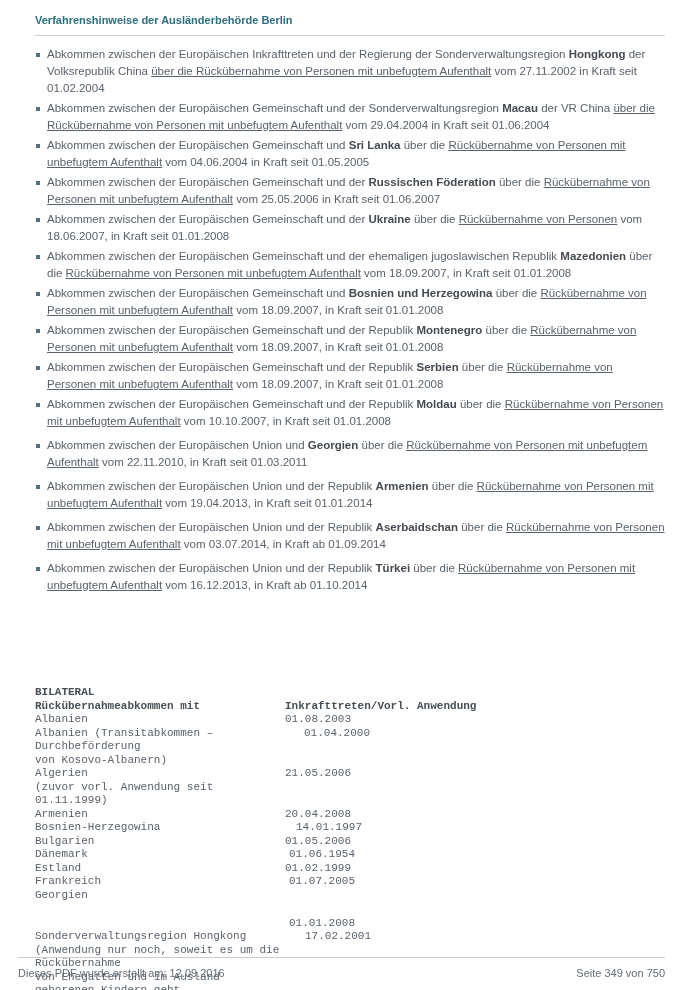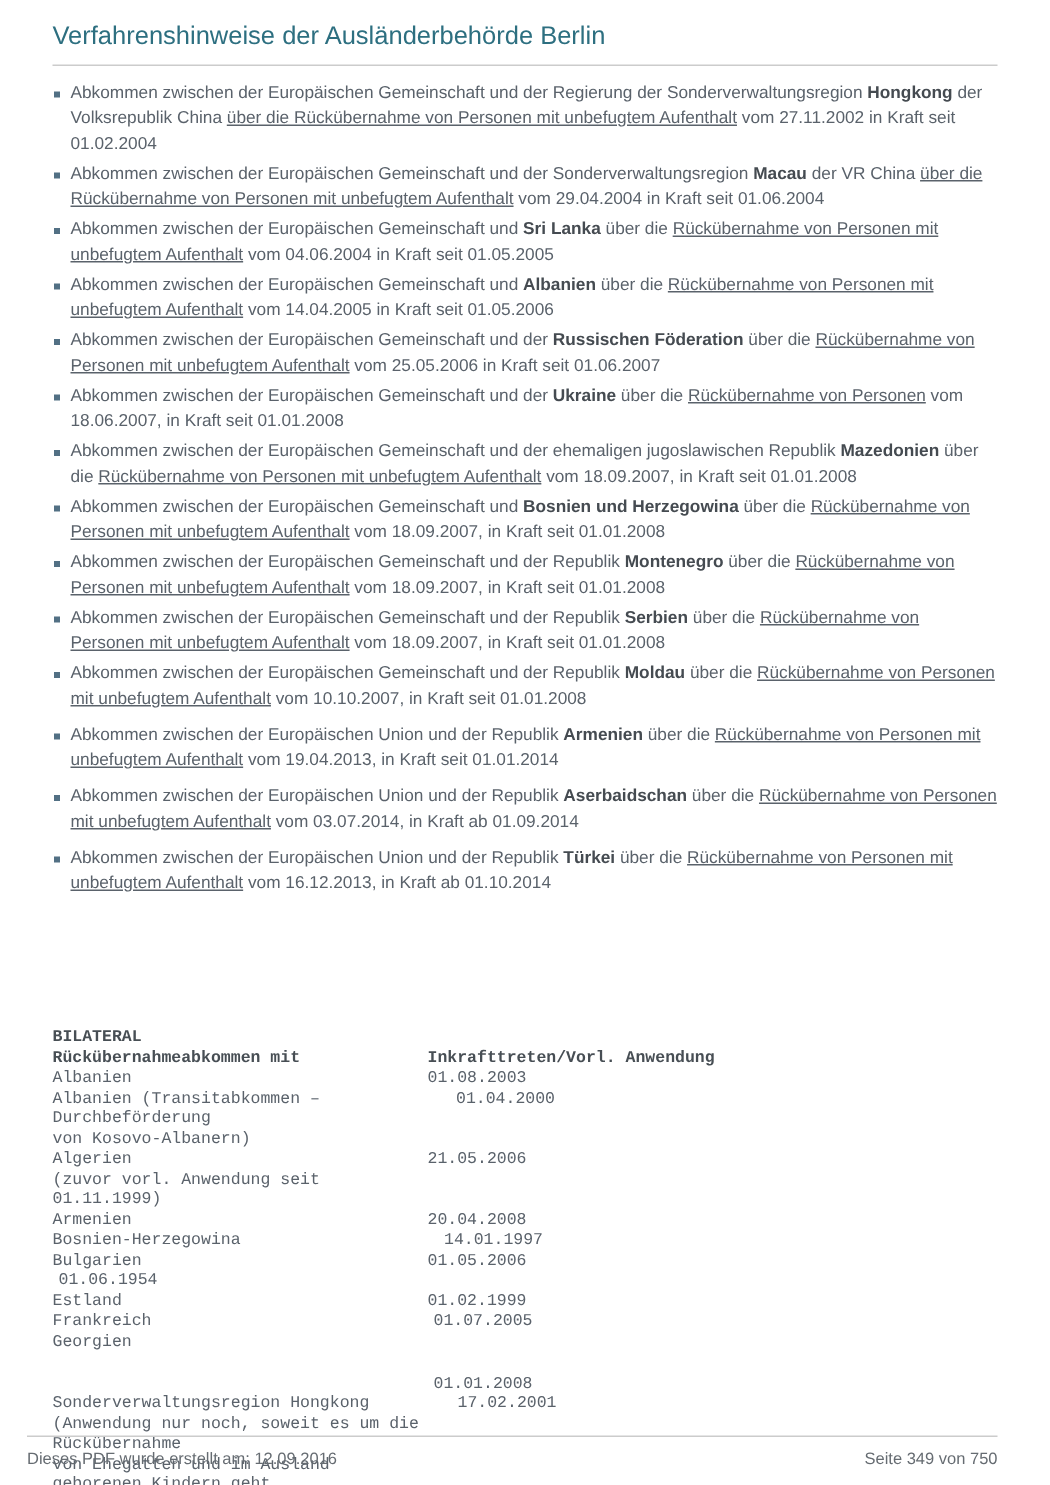--- a/index.html
+++ b/index.html
@@ -4,21 +4,21 @@
 <title>Verfahrenshinweise der Ausländerbehörde Berlin</title>
 <style>
   * { margin:0; padding:0; box-sizing:border-box; }
   html,body { background:#ffffff; }
   body {
     width:700px; height:990px; position:relative;
     font-family:"Liberation Sans", sans-serif;
     color:#5a626b;
   }
   .page { position:absolute; inset:0; padding:12px 35px 0 35px; overflow:hidden; }
-  .title { color:#2d6f80; font-size:17px; font-weight:400; padding:2px 0 9px 0; }
+  .title { color:#2d6f80; font-size:11px; font-weight:700; padding:2px 0 9px 0; }
   .rule { border-top:1px solid #cccccc; height:0; }
   ul.agreements { list-style:none; margin-top:10px; }
   li.agreement {
     position:relative; padding-left:12px;
     font-size:11.5px; line-height:17px; margin-bottom:3px; color:#5a626b;
   }
   li.agreement .bullet {
     position:absolute; left:1px; top:6.5px; width:4px; height:4px; background:#527084;
   }
   li.agreement b { color:#454b51; font-weight:700; }
@@ -38,31 +38,31 @@
   }
 </style>
 </head>
 <body>
 
 <div class="page">
   <div class="title">Verfahrenshinweise der Ausländerbehörde Berlin</div>
   <div class="rule"></div>
 
   <ul class="agreements">
-      <li class="agreement"><span class="bullet"></span><span>Abkommen zwischen der Europäischen Gemeinschaft und der Regierung der Sonderverwaltungsregion </span><b>Hongkong</b><span> der Volksrepublik China </span><a href="#" class="doc-link">über die Rückübernahme von Personen mit unbefugtem Aufenthalt</a><span> vom 27.11.2002 in Kraft seit 01.02.2004</span></li>
+      <li class="agreement"><span class="bullet"></span><span>Abkommen zwischen der Europäischen Inkrafttreten und der Regierung der Sonderverwaltungsregion </span><b>Hongkong</b><span> der Volksrepublik China </span><a href="#" class="doc-link">über die Rückübernahme von Personen mit unbefugtem Aufenthalt</a><span> vom 27.11.2002 in Kraft seit 01.02.2004</span></li>
       <li class="agreement"><span class="bullet"></span><span>Abkommen zwischen der Europäischen Gemeinschaft und der Sonderverwaltungsregion </span><b>Macau</b><span> der VR China </span><a href="#" class="doc-link">über die Rückübernahme von Personen mit unbefugtem Aufenthalt</a><span> vom 29.04.2004 in Kraft seit 01.06.2004</span></li>
       <li class="agreement"><span class="bullet"></span><span>Abkommen zwischen der Europäischen Gemeinschaft und </span><b>Sri Lanka</b><span> über die </span><a href="#" class="doc-link">Rückübernahme von Personen mit unbefugtem Aufenthalt</a><span> vom 04.06.2004 in Kraft seit 01.05.2005</span></li>
-      <li class="agreement"><span class="bullet"></span><span>Abkommen zwischen der Europäischen Gemeinschaft und </span><b>Albanien</b><span> über die </span><a href="#" class="doc-link">Rückübernahme von Personen mit unbefugtem Aufenthalt</a><span> vom 14.04.2005 in Kraft seit 01.05.2006</span></li>
       <li class="agreement"><span class="bullet"></span><span>Abkommen zwischen der Europäischen Gemeinschaft und der </span><b>Russischen Föderation</b><span> über die </span><a href="#" class="doc-link">Rückübernahme von Personen mit unbefugtem Aufenthalt</a><span> vom 25.05.2006 in Kraft seit 01.06.2007</span></li>
       <li class="agreement"><span class="bullet"></span><span>Abkommen zwischen der Europäischen Gemeinschaft und der </span><b>Ukraine</b><span> über die </span><a href="#" class="doc-link">Rückübernahme von Personen</a><span> vom 18.06.2007, in Kraft seit 01.01.2008</span></li>
       <li class="agreement"><span class="bullet"></span><span>Abkommen zwischen der Europäischen Gemeinschaft und der ehemaligen jugoslawischen Republik </span><b>Mazedonien</b><span> über die </span><a href="#" class="doc-link">Rückübernahme von Personen mit unbefugtem Aufenthalt</a><span> vom 18.09.2007, in Kraft seit 01.01.2008</span></li>
       <li class="agreement"><span class="bullet"></span><span>Abkommen zwischen der Europäischen Gemeinschaft und </span><b>Bosnien und Herzegowina</b><span> über die </span><a href="#" class="doc-link">Rückübernahme von Personen mit unbefugtem Aufenthalt</a><span> vom 18.09.2007, in Kraft seit 01.01.2008</span></li>
       <li class="agreement"><span class="bullet"></span><span>Abkommen zwischen der Europäischen Gemeinschaft und der Republik </span><b>Montenegro</b><span> über die </span><a href="#" class="doc-link">Rückübernahme von Personen mit unbefugtem Aufenthalt</a><span> vom 18.09.2007, in Kraft seit 01.01.2008</span></li>
       <li class="agreement"><span class="bullet"></span><span>Abkommen zwischen der Europäischen Gemeinschaft und der Republik </span><b>Serbien</b><span> über die </span><a href="#" class="doc-link">Rückübernahme von Personen mit unbefugtem Aufenthalt</a><span> vom 18.09.2007, in Kraft seit 01.01.2008</span></li>
       <li class="agreement"><span class="bullet"></span><span>Abkommen zwischen der Europäischen Gemeinschaft und der Republik </span><b>Moldau</b><span> über die </span><a href="#" class="doc-link">Rückübernahme von Personen mit unbefugtem Aufenthalt</a><span> vom 10.10.2007, in Kraft seit 01.01.2008</span></li>
+      <li class="agreement spaced"><span class="bullet"></span><span>Abkommen zwischen der Europäischen Union und </span><b>Georgien</b><span> über die </span><a href="#" class="doc-link">Rückübernahme von Personen mit unbefugtem Aufenthalt</a><span> vom 22.11.2010, in Kraft seit 01.03.2011</span></li>
       <li class="agreement spaced"><span class="bullet"></span><span>Abkommen zwischen der Europäischen Union und der Republik </span><b>Armenien</b><span> über die </span><a href="#" class="doc-link">Rückübernahme von Personen mit unbefugtem Aufenthalt</a><span> vom 19.04.2013, in Kraft seit 01.01.2014</span></li>
       <li class="agreement spaced"><span class="bullet"></span><span>Abkommen zwischen der Europäischen Union und der Republik </span><b>Aserbaidschan</b><span> über die </span><a href="#" class="doc-link">Rückübernahme von Personen mit unbefugtem Aufenthalt</a><span> vom 03.07.2014, in Kraft ab 01.09.2014</span></li>
       <li class="agreement spaced"><span class="bullet"></span><span>Abkommen zwischen der Europäischen Union und der Republik </span><b>Türkei</b><span> über die </span><a href="#" class="doc-link">Rückübernahme von Personen mit unbefugtem Aufenthalt</a><span> vom 16.12.2013, in Kraft ab 01.10.2014</span></li>
     </ul>
 
   <div class="bilateral">
     <div class="bilateral-heading">BILATERAL</div>
     <div class="brow bhead">
       <div class="bcol1">Rückübernahmeabkommen mit</div>
       <div class="bcol2">Inkrafttreten/Vorl. Anwendung</div>
@@ -88,20 +88,21 @@
         </div>
         <div class="brow">
           <div class="bcol1">Bosnien-Herzegowina</div>
           <div class="bcol2" style="padding-left: 11px;">14.01.1997</div>
         </div>
         <div class="brow">
           <div class="bcol1">Bulgarien</div>
           <div class="bcol2">01.05.2006</div>
         </div>
         <div class="brow">
+          <div class="bcol1">Dänemark</div>
           <div class="bcol2" style="padding-left: 4px;">01.06.1954</div>
         </div>
         <div class="brow">
           <div class="bcol1">Estland</div>
           <div class="bcol2">01.02.1999</div>
         </div>
         <div class="brow">
           <div class="bcol1">Frankreich</div>
           <div class="bcol2" style="padding-left: 4px;">01.07.2005</div>
         </div>

